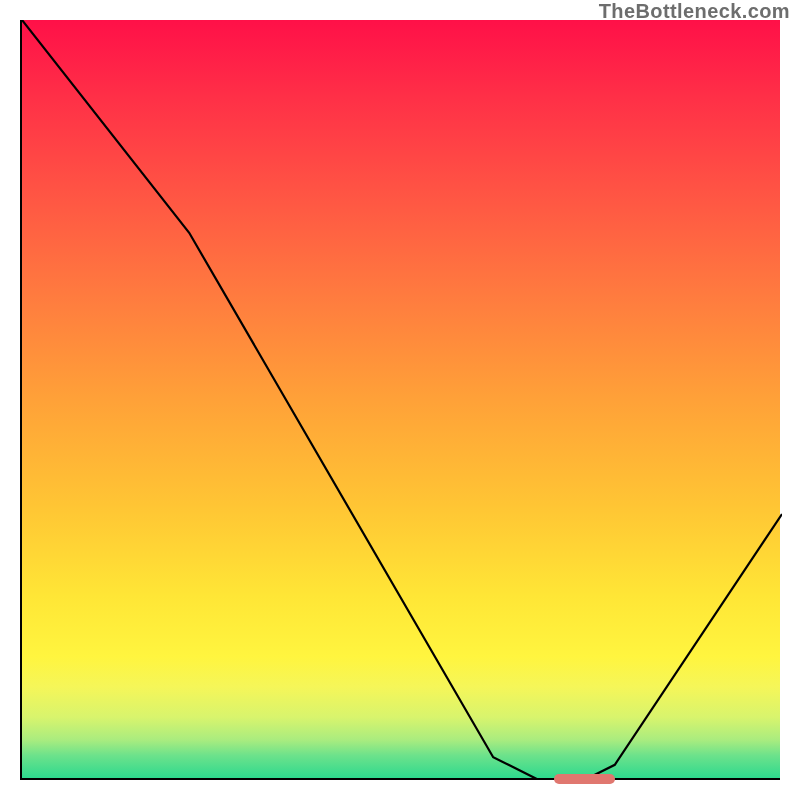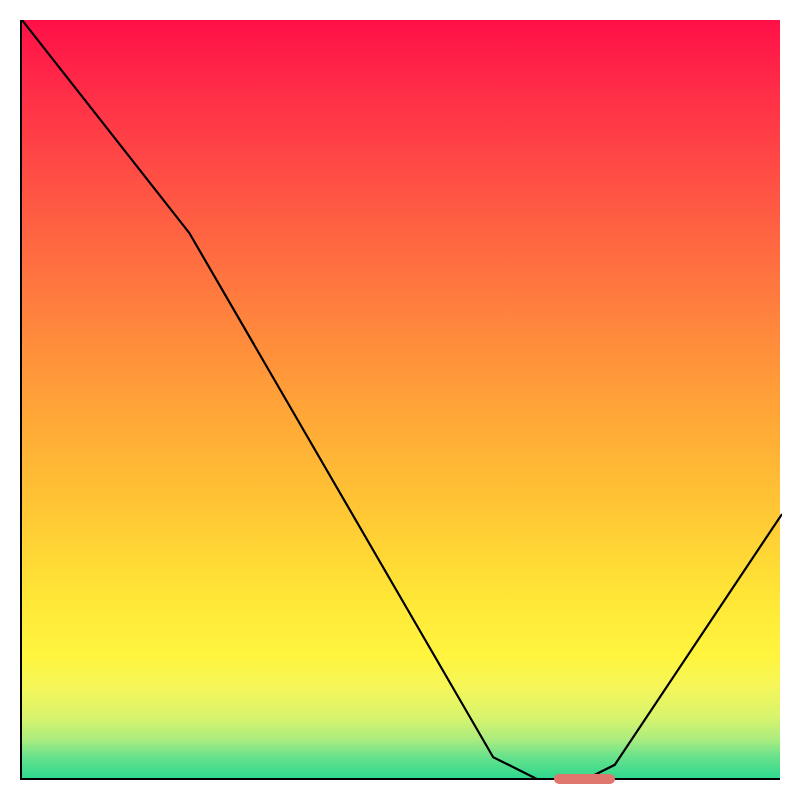--- a/index.html
+++ b/index.html
@@ -67,20 +67,21 @@
     font-size: 20px;
     font-weight: 600;
     color: #6d6d6d;
     letter-spacing: 0.4px;
   }
 </style>
 </head>
 <body>
 
 <div class="chart-container">
+  <div class="attribution">TheBottleneck.com</div>
 
   <div class="plot-area">
     <svg class="curve-svg" viewBox="0 0 760 760" preserveAspectRatio="none">
       <path class="curve-path" d="M0.0 0.0 L167.2 212.8 L471.2 737.2 L516.8 760.0 L562.4 760.0 L592.8 744.8 L760.0 494.0"></path>
     </svg>
     <div class="marker" style="left:532.0px;top:754.0px;width:60.8px;background:#e0776f;"></div>
   </div>
 </div>
 
 </body></html>

